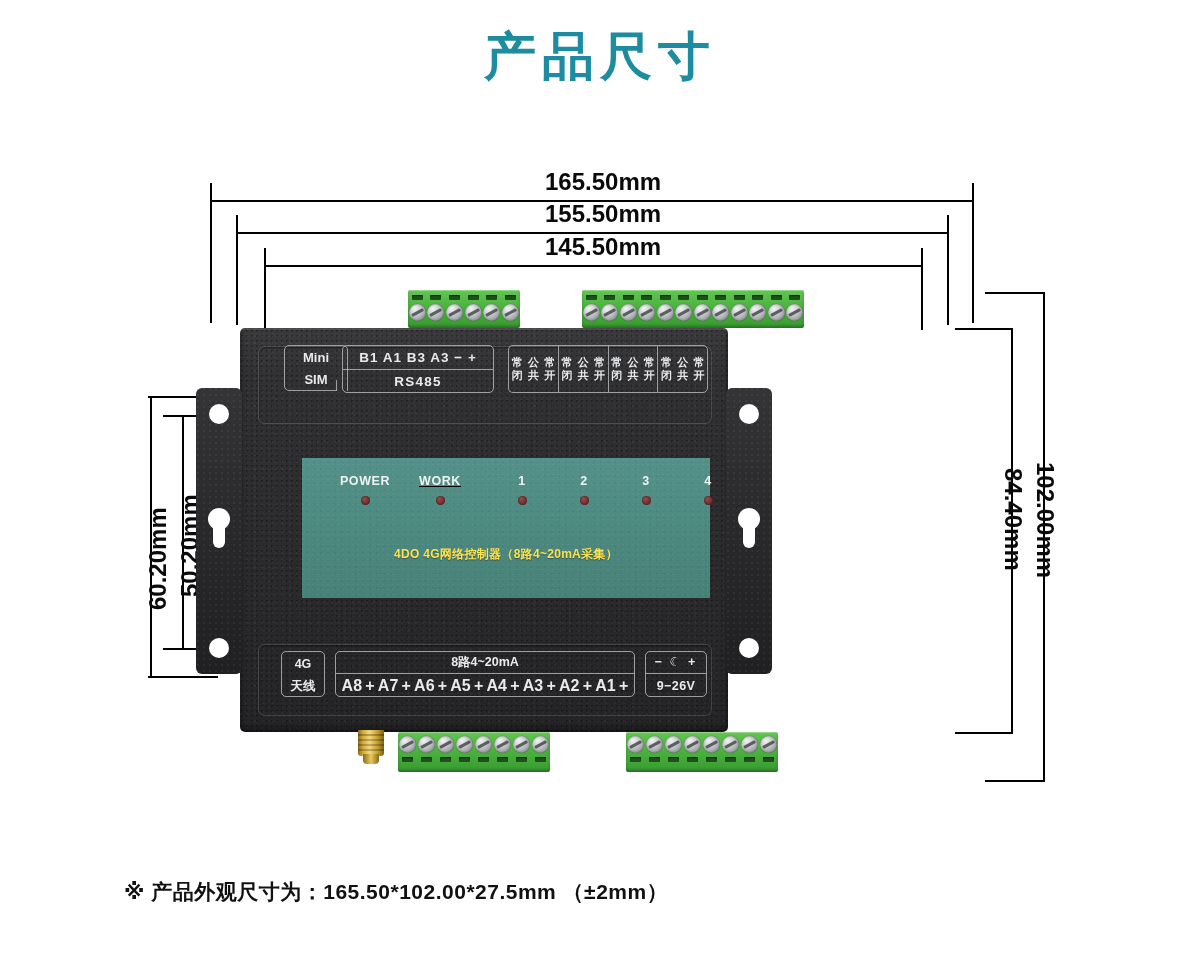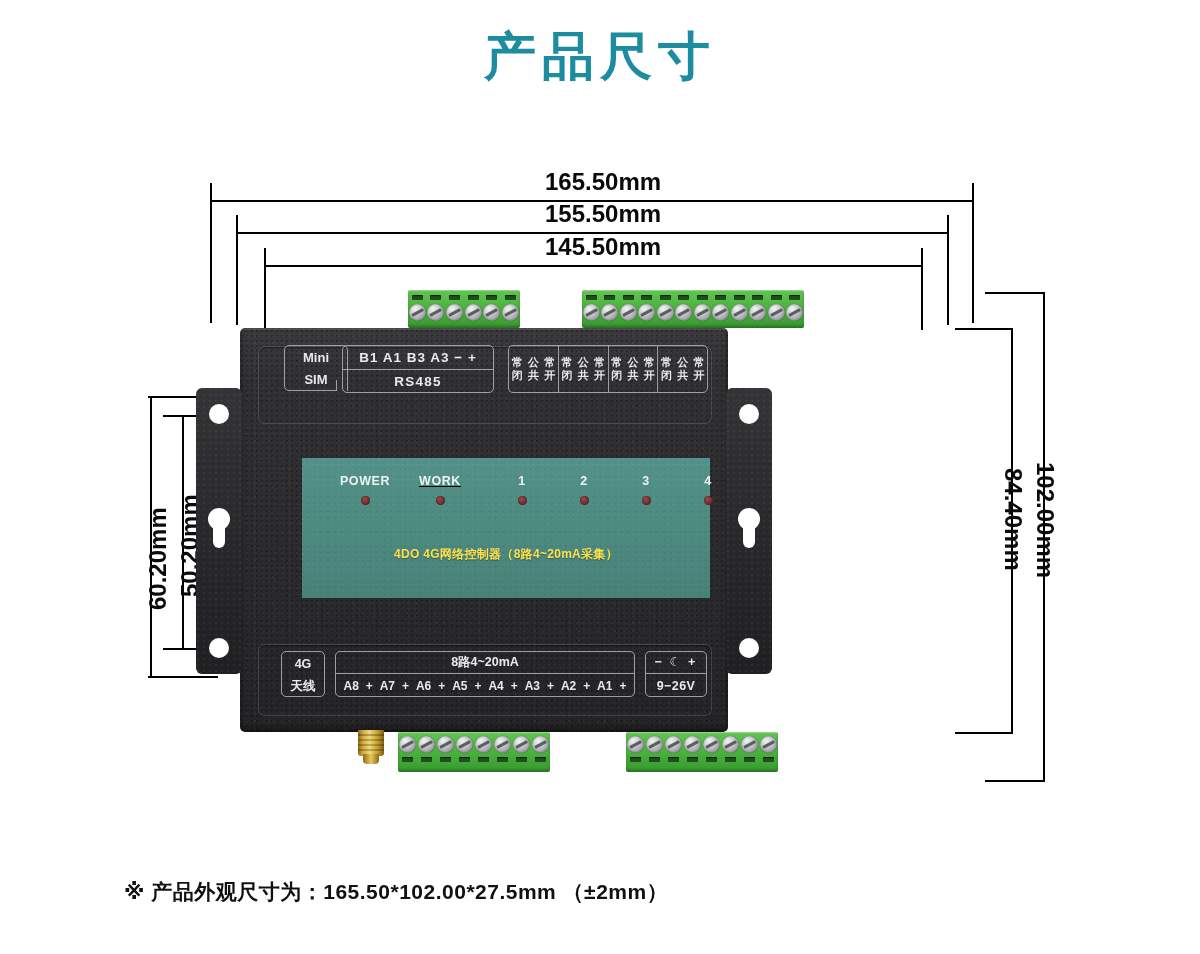--- a/index.html
+++ b/index.html
@@ -259,21 +259,21 @@
   }
   .ai-top {
     height: 21px;
     line-height: 21px;
     font-size: 12.5px;
     border-bottom: 1px solid rgba(190,192,196,.78);
   }
   .ai-bot {
     height: 24px;
     line-height: 24px;
-    font-size: 12px;
+    font-size: 16px;
     display: flex;
     align-items: center;
     justify-content: space-around;
     padding: 0 4px;
     box-sizing: border-box;
   }
   .silk-pwr {
     position: absolute;
     left: 386px; top: 6px;
     width: 62px; height: 46px;

